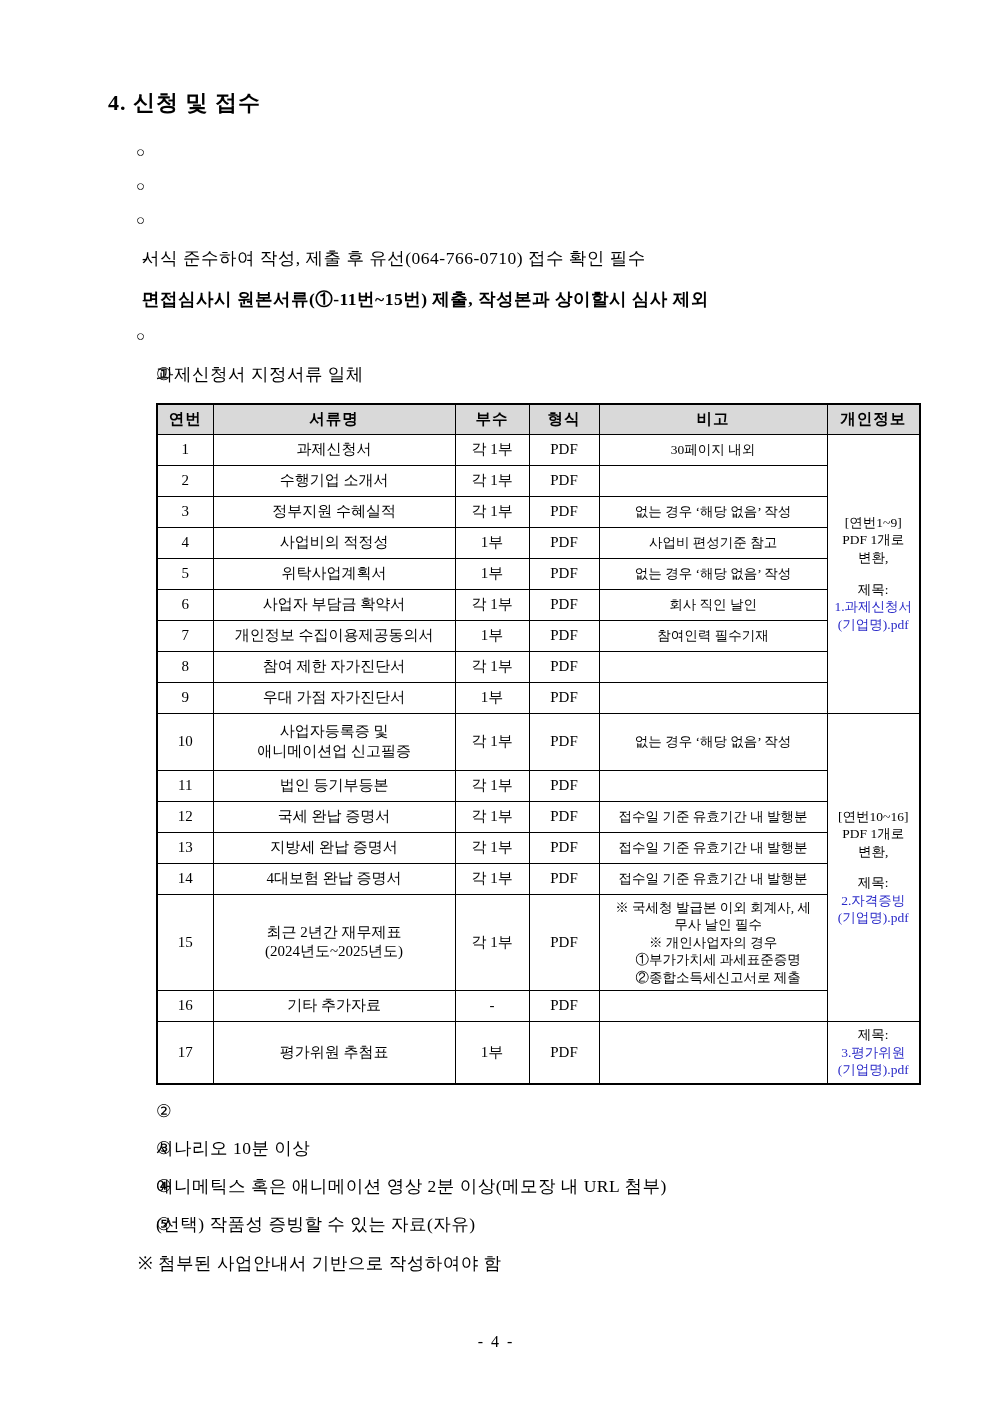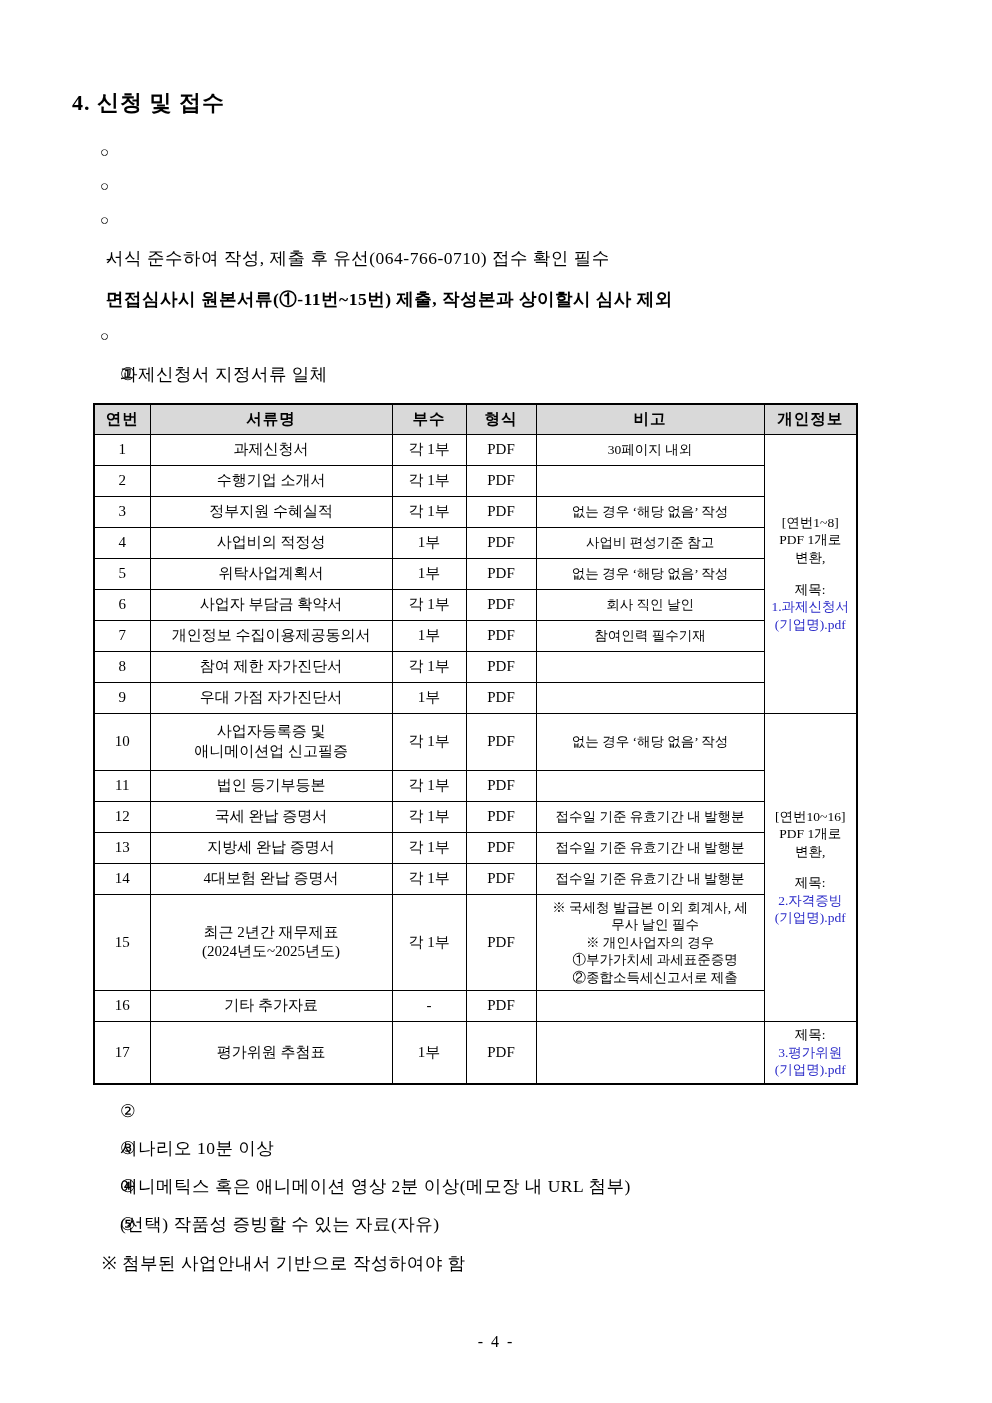--- a/index.html
+++ b/index.html
@@ -6,21 +6,21 @@
     --link-blue:#2a2ac8;
     --header-bg:#d9d9d9;
   }
   *{margin:0;padding:0;box-sizing:border-box;}
   html,body{width:992px;height:1403px;background:#ffffff;overflow:hidden;}
   body{
     font-family:"Liberation Serif","DejaVu Serif",serif;
     color:#000;
   }
   .doc{
-    padding:88px 60px 0 72px;
+    padding:88px 60px 0 108px;
     width:992px;
   }
   .doc-title{
     font-size:22px;
     font-weight:bold;
     letter-spacing:1px;
     margin-bottom:26px;
   }
   .line{
     display:flex;
@@ -40,21 +40,21 @@
     font-weight:bold;
     text-underline-offset:4px;
   }
   a.email-link{
     color:var(--link-blue);
     text-decoration:underline;
   }
   
   table.doc-table{
     border-collapse:collapse;
-    margin:10px 0 0 21px;
+    margin:10px 0 0 48px;
     width:763px;
     table-layout:fixed;
     font-size:15px;
   }
   table.doc-table th,
   table.doc-table td{
     border:1px solid #000;
     text-align:center;
     vertical-align:middle;
     padding:4px 3px;
@@ -154,21 +154,21 @@
       </tr>
     </thead>
     <tbody>
       <tr class="t-row">
         <td>1</td>
         <td>과제신청서</td>
         <td>각 1부</td>
         <td>PDF</td>
         <td class="note-cell">30페이지 내외</td>
         <td class="submit-cell" rowspan="9">
-          <span class="preline">[연번1~8]
+          <span class="preline">[연번1~9]
 PDF 1개로
 변환,</span>
           <span class="gap-block"></span>
           <span class="preline">제목:</span>
           <span class="preline blue">1.과제신청서
 (기업명).pdf</span>
         </td>
       </tr>
       <tr class="t-row">
         <td>2</td>

